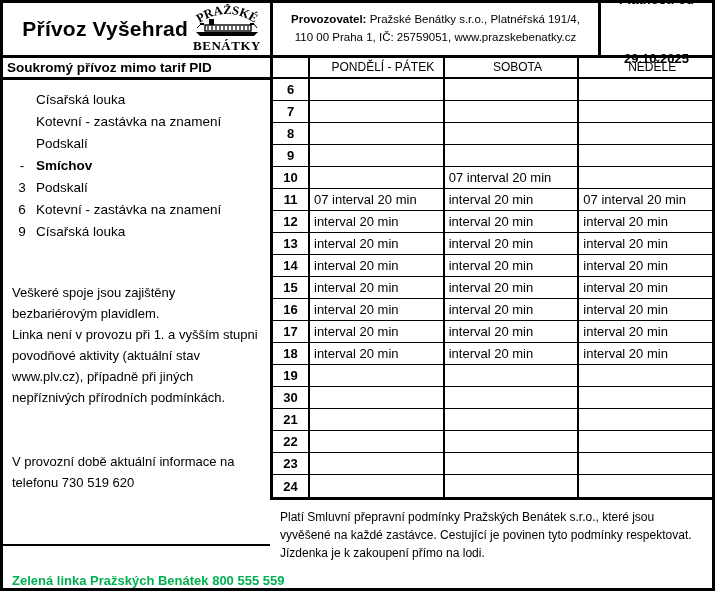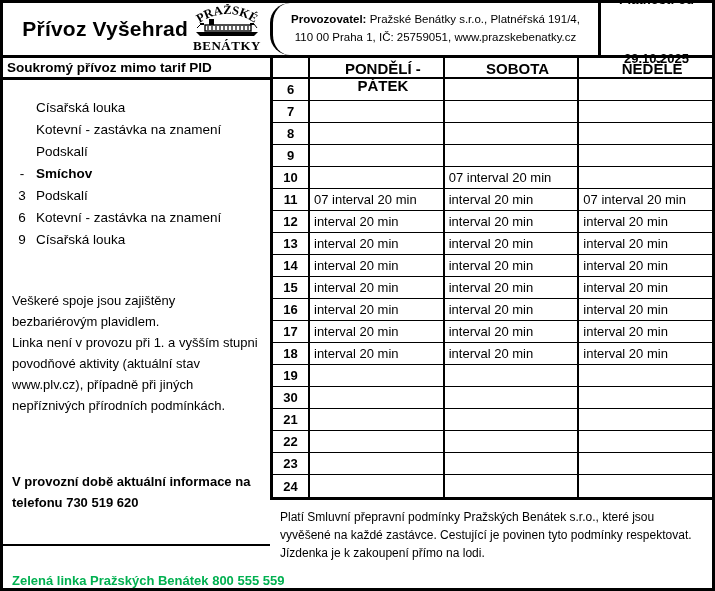--- a/index.html
+++ b/index.html
@@ -6,46 +6,46 @@
   html,body { background:#fff; }
   body { font-family:"Liberation Sans","DejaVu Sans",sans-serif; color:#000; }
 
   .page { position:relative; width:715px; height:591px; border:3px solid #000; background:#fff; display:flex; flex-direction:column; overflow:hidden; }
 
   
   .header-row { display:flex; height:55px; border-bottom:3px solid #000; flex-shrink:0; }
   .title-cell { width:267px; flex-shrink:0; display:flex; align-items:center; padding-left:8px; }
   .page-title { font-size:21px; font-weight:bold; flex:1; letter-spacing:.2px;text-align:right; }
   .logo { width:78px; height:50px; margin-right:4px; flex-shrink:0; }
-  .operator-cell { flex:1; border-left:3px solid #000; display:flex; flex-direction:column; align-items:center; justify-content:center; text-align:center; font-size:11.5px; line-height:1.55; padding:0 6px;border-radius:20px; }
+  .operator-cell { flex:1; border-left:3px solid #000; display:flex; flex-direction:column; align-items:center; justify-content:center; text-align:center; font-size:11.5px; line-height:1.55; padding:0 6px; }
   .operator-cell b { font-weight:bold; }
   .validity-cell { width:114px; flex-shrink:0; border-left:3px solid #000; display:flex; flex-direction:column; align-items:center; justify-content:center; font-weight:bold; font-size:13px; line-height:1.65;gap:37px; }
 
   
   .body { display:flex; flex:1; min-height:0; }
   .left-col { width:267px; flex-shrink:0; display:flex; flex-direction:column; }
   .left-main { height:535px; border-bottom:2px solid #000; }
   .left-header { height:22px; border-bottom:3px solid #000; font-weight:bold; font-size:13.5px; padding:2px 0 0 4px; }
-  .stops { padding-top:16px; }
+  .stops { padding-top:8px; }
   .stop-row { display:flex; height:22px; align-items:center; font-size:13.5px; }
   .stop-num { width:20px; margin-left:9px; flex-shrink:0; text-align:center; }
   .stop-name { padding-left:4px; }
   .stop-name.bold { font-weight:bold; }
   .info { padding:0 8px 0 9px; font-size:13px; line-height:21px; }
   .info .p1 { margin-top:40px; }
   .info .p2 { margin-top:0; }
-  .info .p3 { margin-top:55px; font-weight:bold; }
+  .info .p3 { margin-top:43px; font-weight:normal; }
   .green-area { flex:1; padding:27px 0 0 9px; }
   .green-line { font-weight:bold; font-size:13px; white-space:nowrap; }
 
   .right-col { flex:1; display:flex; flex-direction:column; min-width:0; }
   .table-wrap { border-left:3px solid #000; border-bottom:3px solid #000; flex-shrink:0; }
   .t-header { display:flex; height:21px; border-bottom:2px solid #000; }
   .t-hour-h { width:37px; flex-shrink:0; border-right:2px solid #000; }
-  .t-col-h { flex:1; border-right:2px solid #000; text-align:center; font-weight:bold; font-size:15px; padding-top:2px;padding-left:13px; }
+  .t-col-h { flex:1; border-right:2px solid #000; text-align:center; font-weight:normal; font-size:12px; padding-top:2px;padding-left:13px; }
   .t-col-h:last-child { border-right:none; }
   .t-row { display:flex; height:22px; border-bottom:1px solid #000; }
   .t-row:last-child { border-bottom:none; }
   .t-hour { width:37px; flex-shrink:0; border-right:2px solid #000; display:flex; align-items:center; justify-content:center; font-weight:bold; font-size:13px; }
   .t-cell { flex:1; min-width:0; border-right:2px solid #000; display:flex; align-items:center; font-size:13px; padding-left:4px; white-space:nowrap; overflow:hidden; }
   .t-cell:last-child { border-right:none; }
   .note { padding:8px 6px 0 10px; font-size:12px; line-height:1.52; }
 </style>
 </head>
 <body>

